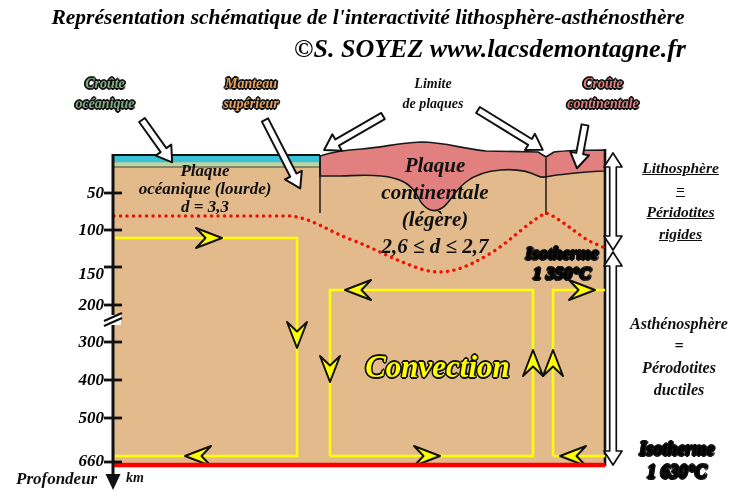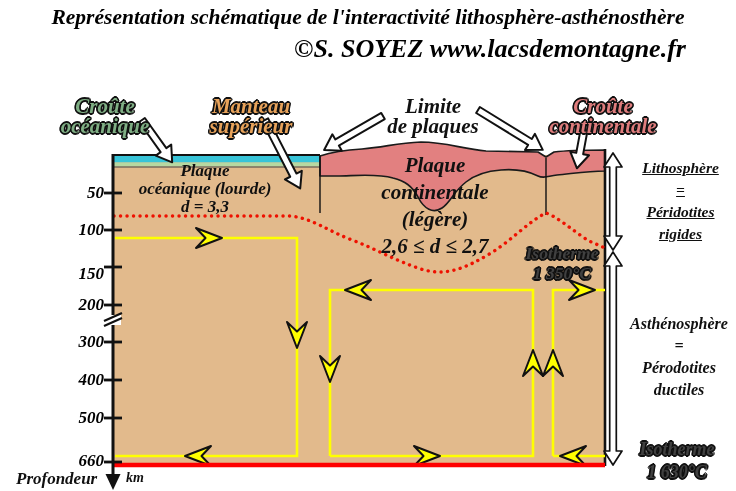--- a/index.html
+++ b/index.html
@@ -9,25 +9,25 @@
   }
   .lbl{position:absolute;font-style:italic;font-weight:700;white-space:pre-line;text-align:center;line-height:1.15;}
   
   .ow{text-shadow:2px 0 0 #fff,-2px 0 0 #fff,0 2px 0 #fff,0 -2px 0 #fff,
        1.4px 1.4px 0 #fff,-1.4px 1.4px 0 #fff,1.4px -1.4px 0 #fff,-1.4px -1.4px 0 #fff;}
   
   .ob{text-shadow:1.6px 0 0 #101010,-1.6px 0 0 #101010,0 1.6px 0 #101010,0 -1.6px 0 #101010,
        1.2px 1.2px 0 #101010,-1.2px 1.2px 0 #101010,1.2px -1.2px 0 #101010,-1.2px -1.2px 0 #101010;}
   .title{top:5px;left:0;width:736px;text-align:center;font-size:21.5px;white-space:nowrap;color:#000;}
   .credit{top:34px;left:240px;width:500px;text-align:center;font-size:26px;white-space:nowrap;color:#000;}
-  .callout{top:96px;width:130px;font-size:21px;line-height:20px;}
+  .callout{top:74px;width:130px;font-size:14px;line-height:20px;}
   .green{color:#7fae84;}
   .orange{color:#e8a35b;}
   .pinkred{color:#df7d7d;}
-  .red{color:#404040;}
+  .red{color:#000000;}
   .black{color:#101010;}
   .yellow{color:#ffff00;}
   .tick{position:absolute;width:58px;left:46px;text-align:right;font-size:17px;font-style:italic;font-weight:700;color:#000;}
   svg{position:absolute;top:0;left:0;}
 </style>
 </head>
 <body>
 
 <div id="stage">
 
@@ -138,20 +138,21 @@
 
   <div class="lbl black" style="left:110px;top:162px;width:190px;font-size:17px;line-height:18px;">Plaque
 océanique (lourde)
 d = 3,3</div>
   <div class="lbl black" style="left:330px;top:152px;width:210px;font-size:21px;line-height:27px;">Plaque
 continentale
 (légère)
 2,6 ≤ d ≤ 2,7</div>
   <div class="lbl red ob" style="left:502px;top:243px;width:120px;font-size:17.5px;line-height:20px;">Isotherme
 1 350°C</div>
+  <div class="lbl yellow ob" style="left:340px;top:349px;width:195px;font-size:31px;">Convection</div>
 
   <div class="lbl black ow" style="left:625px;top:157px;width:111px;font-size:15.5px;line-height:22px;text-decoration:underline;">Lithosphère
 =
 Péridotites
 rigides</div>
   <div class="lbl black ow" style="left:622px;top:313px;width:114px;font-size:16px;line-height:22px;">Asthénosphère
 =
 Pérodotites
 ductiles</div>
   <div class="lbl red ob" style="left:618px;top:438px;width:118px;font-size:18px;line-height:23px;">Isotherme

